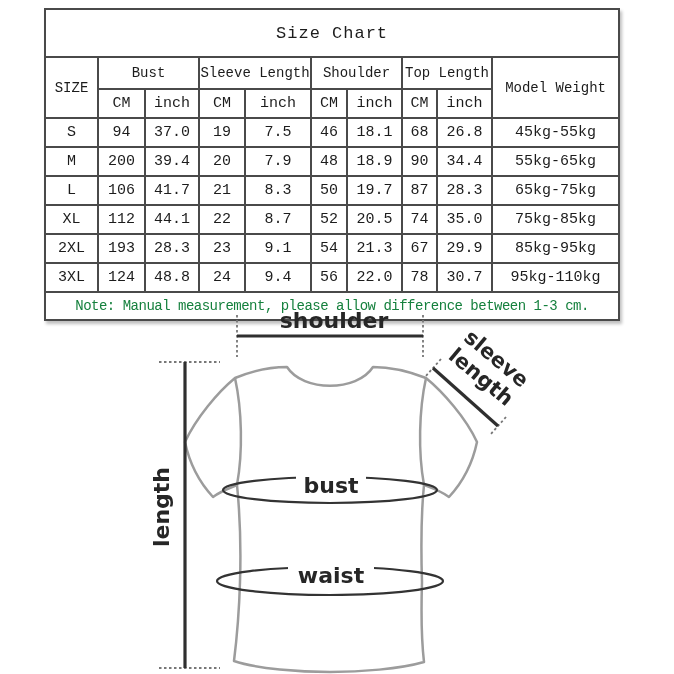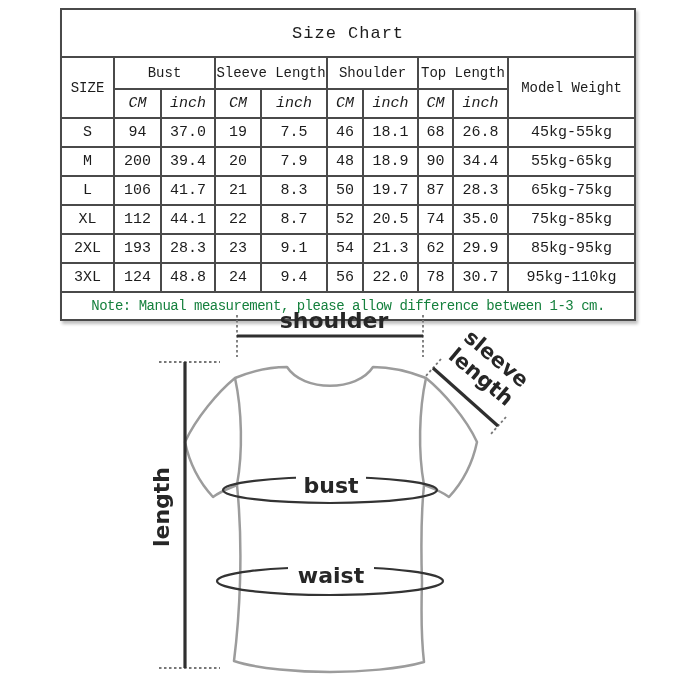--- a/index.html
+++ b/index.html
@@ -2,33 +2,33 @@
 <html><head>
 <meta charset="utf-8">
 <style>
   html,body { margin:0; padding:0; background:#ffffff; }
   .page {
     position:relative; width:674px; height:674px; background:#ffffff;
     font-family:"Liberation Mono", monospace; overflow:hidden;
   }
   
   table.size-chart {
-    position:absolute; left:60px; top:8px; width:574px;
+    position:absolute; left:44px; top:8px; width:574px;
     border-collapse:collapse; table-layout:fixed;
     box-shadow:2px 3px 3px rgba(0,0,0,0.25);
   }
   table.size-chart td {
     border:2px solid #4a4a4a; text-align:center; vertical-align:middle;
     padding:0; color:#1c1c1c; font-size:15px; background:#ffffff;
     overflow:hidden; white-space:nowrap;
   }
   td.gray { background:#eaeaea; }
   tr.title-row td { height:46px; font-size:17px; letter-spacing:1px; }
   tr.group-row td { height:30px; font-size:14px; }
-  tr.unit-row  td { height:27px; font-size:15px;font-style:italic; }
+  tr.unit-row  td { height:27px; font-size:15px; }
   tr.data-row  td { height:27px; }
   tr.note-row  td { height:26px; font-size:14px; color:#15803d; letter-spacing:-0.5px; }
   
   svg.diagram { position:absolute; left:0; top:300px; }
   .dia-label { font-family:"DejaVu Sans", sans-serif; font-weight:bold; fill:#262626; }
 </style>
 </head>
 <body>
 
 <div class="page">
@@ -118,21 +118,21 @@
       <td>75kg-85kg</td>
     </tr>
     <tr class="data-row">
       <td class="gray">2XL</td>
       <td>193</td>
       <td>28.3</td>
       <td>23</td>
       <td>9.1</td>
       <td>54</td>
       <td>21.3</td>
-      <td>62</td>
+      <td>67</td>
       <td>29.9</td>
       <td>85kg-95kg</td>
     </tr>
     <tr class="data-row">
       <td class="gray">3XL</td>
       <td>124</td>
       <td>48.8</td>
       <td>24</td>
       <td>9.4</td>
       <td>56</td>

